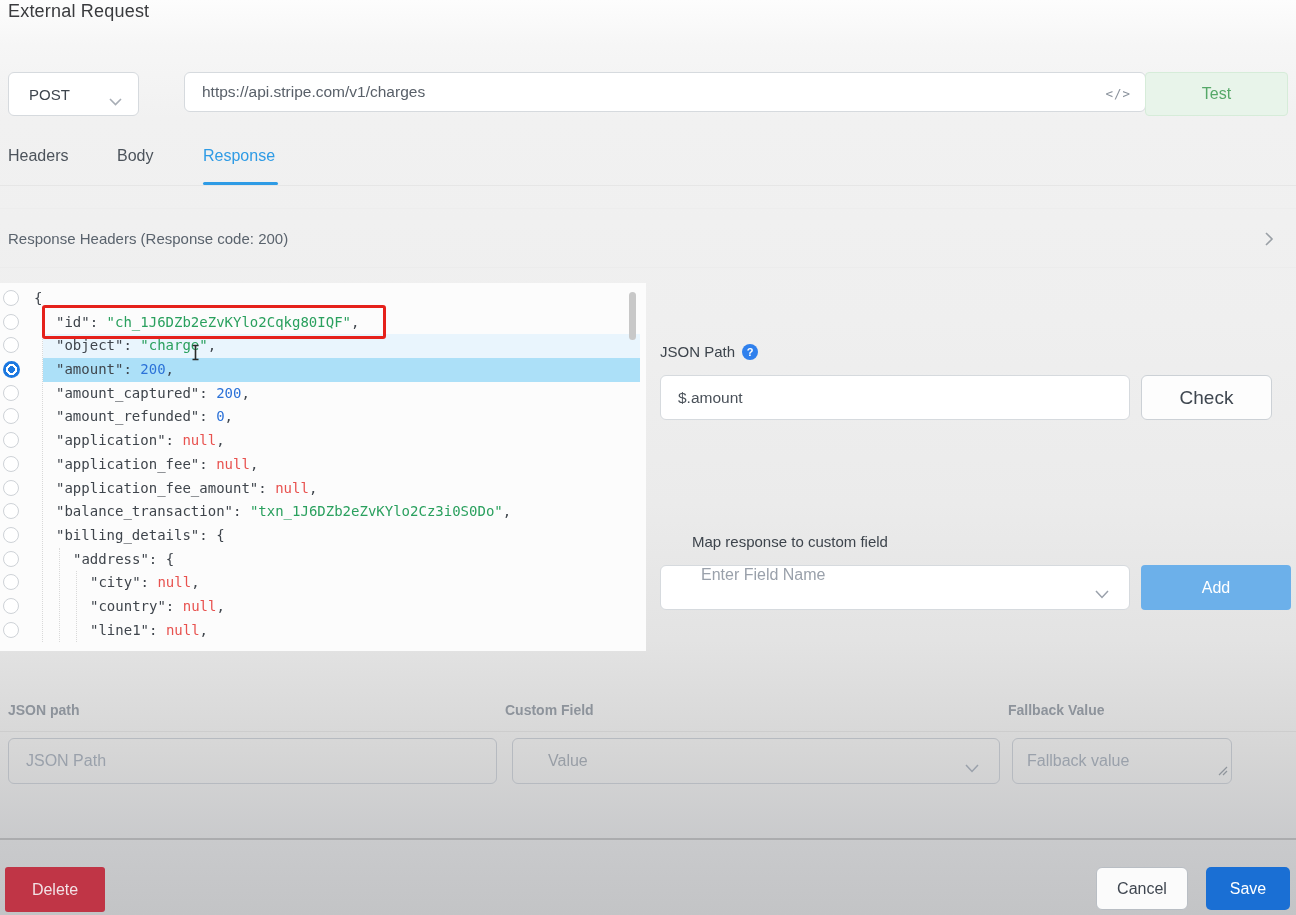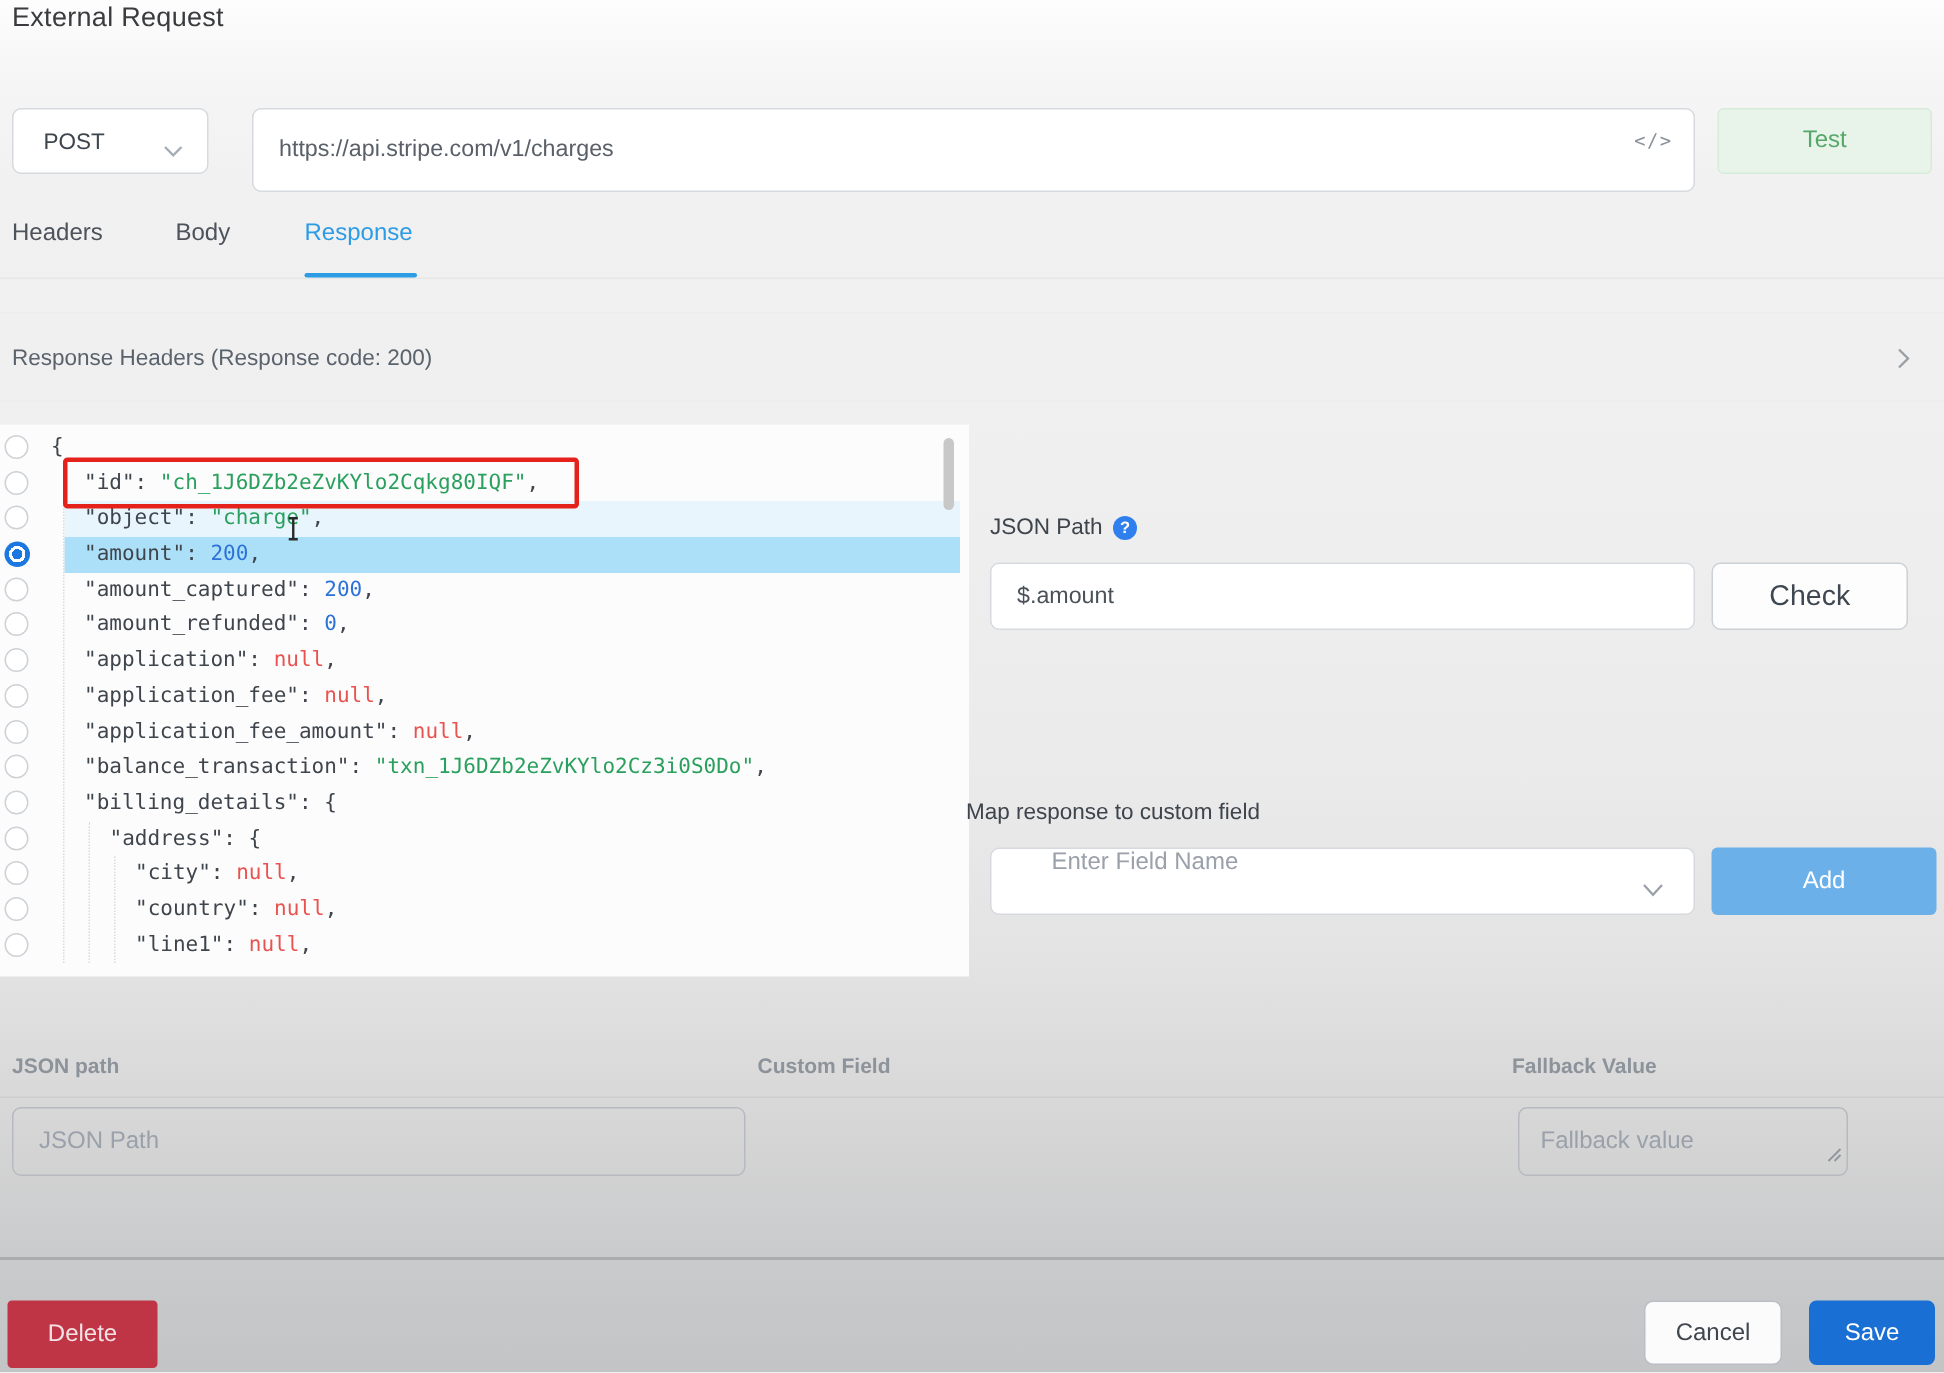--- a/index.html
+++ b/index.html
@@ -10,21 +10,21 @@
   .abs{position:absolute}
 
   
   .title{left:8px;top:1px;font-size:18px;color:#3a3b3e;font-weight:400;letter-spacing:.2px}
 
   
   .box{background:#fff;border:1px solid #d6dade;border-radius:6px}
   .method{left:8px;top:72px;width:131px;height:44px;display:flex;align-items:center}
   .method .lbl{margin-left:20px;font-size:15px;color:#3e454d}
   .method .chev{position:absolute;right:16px;top:19px}
-  .url{left:168px;top:72px;width:962px;height:56px}
+  .url{left:184px;top:72px;width:962px;height:40px}
   .url input{width:100%;height:100%;border:none;outline:none;background:transparent;
     padding:0 46px 0 17px;font-size:15.5px;color:#596069;font-family:"Liberation Sans",sans-serif}
   .codeicon{position:absolute;right:14px;top:13px;font-family:"DejaVu Sans Mono",monospace;
     font-size:12.5px;color:#8a929c;letter-spacing:1px}
   .testbtn{left:1145px;top:72px;width:143px;height:44px;background:#e8f4ea;border:1px solid #d6ecd9;
     border-radius:4px;color:#55a868;font-size:16px;display:flex;align-items:center;justify-content:center;cursor:pointer}
 
   
   .tab{top:147px;font-size:16px;color:#4c535b;cursor:pointer}
   .tab.t1{left:8px}.tab.t2{left:117px}.tab.t3{left:203px;color:#2e9be5}
@@ -64,21 +64,21 @@
   
   .rlabel{font-size:15px;color:#3d444c;font-weight:500}
   .jplabel{left:660px;top:343px;display:flex;align-items:center;gap:7px}
   .helpicon{width:16px;height:16px;border-radius:50%;background:#2f80ed;color:#fff;font-size:11px;
     font-weight:bold;display:flex;align-items:center;justify-content:center}
   .jpinput{left:660px;top:375px;width:470px;height:45px}
   .jpinput input{width:100%;height:100%;border:none;outline:none;background:transparent;
     padding:0 17px;font-size:15.5px;color:#4a5159;font-family:"Liberation Sans",sans-serif}
   .checkbtn{left:1141px;top:375px;width:131px;height:45px;background:#fdfdfd;border:1px solid #ccd1d6;
     border-radius:6px;color:#3f4750;font-size:19px;display:flex;align-items:center;justify-content:center;cursor:pointer}
-  .maplabel{left:644px;top:533px}
+  .maplabel{left:692px;top:533px}
   .fieldsel{left:660px;top:565px;width:470px;height:45px;display:flex;align-items:flex-start;cursor:pointer}
   .fieldsel .ph{margin-left:40px;font-size:16px;color:#9aa1ab}
   .fieldsel .chev{position:absolute;right:20px;top:19px}
   .addbtn{left:1141px;top:565px;width:150px;height:45px;background:#6cb0ea;border-radius:4px;
     color:#fff;font-size:16px;display:flex;align-items:center;justify-content:center;cursor:pointer}
 
   
   .mlabel{top:702px;font-size:14px;font-weight:600;color:#8d939b}
   .ml1{left:8px}.ml2{left:505px}.ml3{left:1008px}
   .mapdivider{left:0;top:731px;width:1296px;height:1px;background:#cdcdcd}
@@ -249,20 +249,28 @@
   <div class="abs addbtn">Add</div>
 
   <div class="abs mlabel ml1">JSON path</div>
   <div class="abs mlabel ml2">Custom Field</div>
   <div class="abs mlabel ml3">Fallback Value</div>
   <div class="abs mapdivider"></div>
 
   <div class="abs gbox minput1">
     <input type="text" placeholder="JSON Path" style="">
   </div>
+  <div class="abs gbox msel">
+    <span class="ph">Value</span>
+    <span class="chev">
+      <svg width="14" height="9" viewBox="0 0 14 9">
+          <path d="M1 1 L7 7.5 L13 1" fill="none" stroke="#9aa1ab" stroke-width="1.5"></path>
+        </svg>
+    </span>
+  </div>
   <div class="abs gbox mfall">
     <input type="text" placeholder="Fallback value" style="">
     <span class="resz">
       <svg width="10" height="10" viewBox="0 0 10 10">
           <path d="M9 1 L1 9 M9 5 L5 9" fill="none" stroke="#8f959c" stroke-width="1.2"></path>
         </svg>
     </span>
   </div>
 
   <div class="abs footline"></div>

